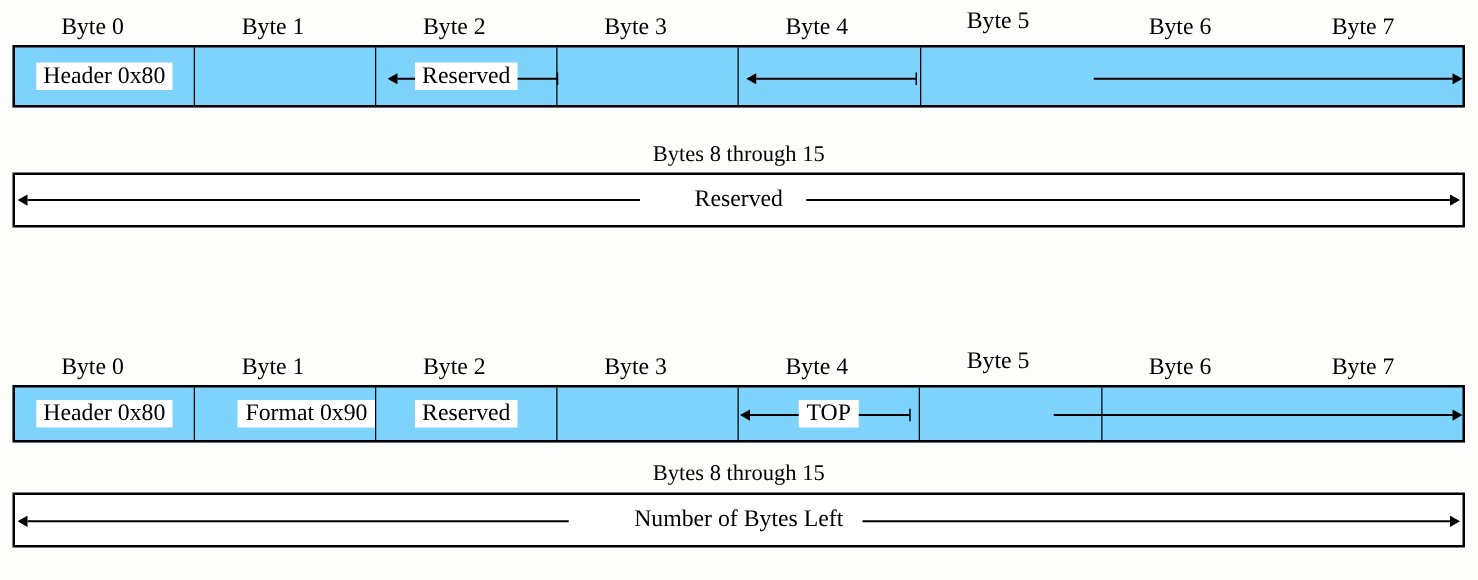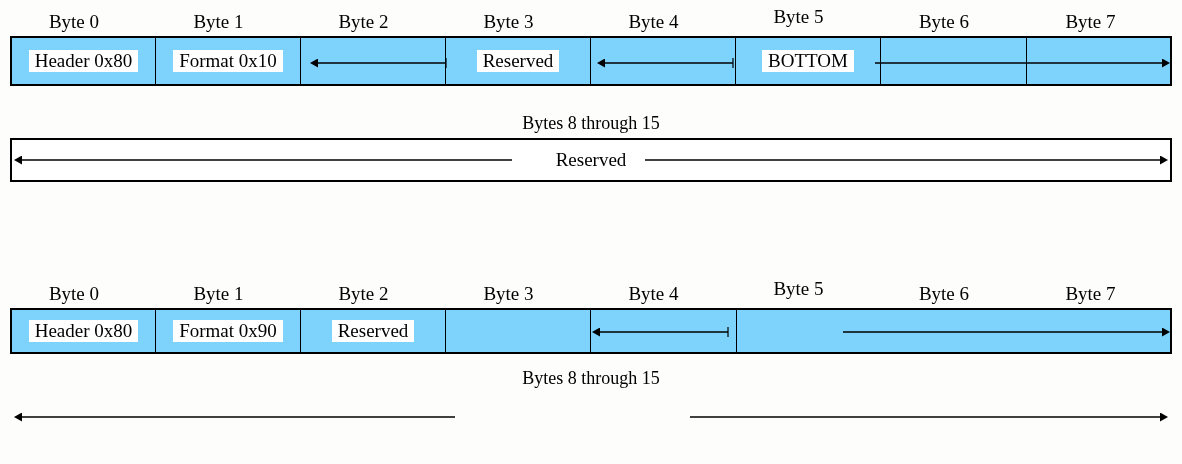--- a/index.html
+++ b/index.html
@@ -130,33 +130,27 @@
     <div class="byte-header-cell raised" style="width:145px;">Byte 5</div>
     <div class="byte-header-cell" style="width:146px;">Byte 6</div>
     <div class="byte-header-cell" style="width:147px;">Byte 7</div>
   </div>
 
   <div class="byte-table" style="top:36px; height:50px;">
     <div class="byte-cell" style="width:144px;">
       <span class="celltext">Header 0x80</span>
     </div>
     <div class="byte-cell" style="width:145px;">
-      <span class="celltext">Format 0x10</span>
-    </div>
-    <div class="byte-cell" style="width:145px;">
       <span class="celltext"></span>
     </div>
     <div class="byte-cell" style="width:145px;">
       <span class="celltext">Reserved</span>
     </div>
     <div class="byte-cell" style="width:145px;">
       <span class="celltext"></span>
-    </div>
-    <div class="byte-cell" style="width:145px;">
-      <span class="celltext">BOTTOM</span>
     </div>
     <div class="byte-cell" style="width:146px;">
       <span class="celltext"></span>
     </div>
     <div class="byte-cell" style="width:143px;">
       <span class="celltext"></span>
     </div>
   </div>
 
   <div class="span-caption" style="top:113px;">Bytes 8 through 15</div>
@@ -173,39 +167,45 @@
     <div class="byte-header-cell" style="width:145px;">Byte 4</div>
     <div class="byte-header-cell raised" style="width:145px;">Byte 5</div>
     <div class="byte-header-cell" style="width:146px;">Byte 6</div>
     <div class="byte-header-cell" style="width:147px;">Byte 7</div>
   </div>
 
   <div class="byte-table" style="top:308px; height:46px;">
     <div class="byte-cell" style="width:144px;">
       <span class="celltext">Header 0x80</span>
     </div>
-    <div class="byte-cell" style="width:145px;">
+    <div class="byte-cell" style="width:145px;justify-content:flex-end;">
       <span class="celltext">Format 0x90</span>
     </div>
     <div class="byte-cell" style="width:145px;">
       <span class="celltext">Reserved</span>
     </div>
     <div class="byte-cell" style="width:145px;">
       <span class="celltext"></span>
     </div>
+    <div class="byte-cell" style="width:145px;">
+      <span class="celltext">TOP</span>
+    </div>
     <div class="byte-cell" style="width:146px;">
       <span class="celltext"></span>
     </div>
     <div class="byte-cell" style="width:143px;">
       <span class="celltext"></span>
     </div>
   </div>
 
   <div class="span-caption" style="top:368px;">Bytes 8 through 15</div>
 
+  <div class="wide-box" style="top:394px; height:44px;">
+    <span class="celltext">Number of Bytes Left</span>
+  </div>
 
   <svg class="arrow-layer" viewBox="0 0 1182 464" width="1182" height="464">
     <defs>
       <marker id="ahL" markerWidth="9" markerHeight="9" refX="8" refY="4.5" orient="auto" markerUnits="userSpaceOnUse">
         <path d="M8,0 L8,9 L0,4.5 Z" fill="#000"></path>
       </marker>
       <marker id="ahR" markerWidth="9" markerHeight="9" refX="1" refY="4.5" orient="auto" markerUnits="userSpaceOnUse">
         <path d="M1,0 L1,9 L9,4.5 Z" fill="#000"></path>
       </marker>
     </defs>

